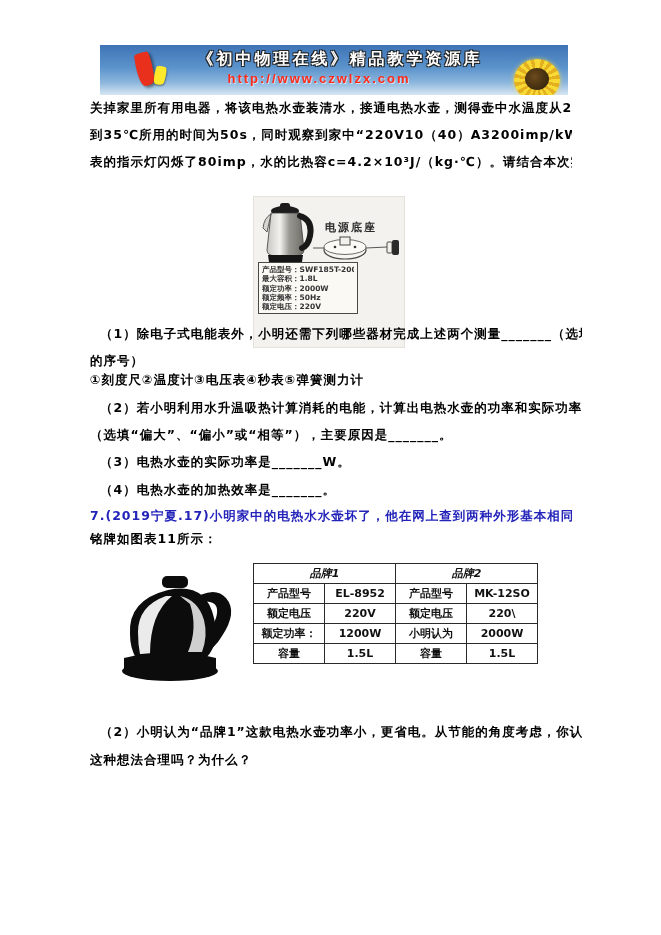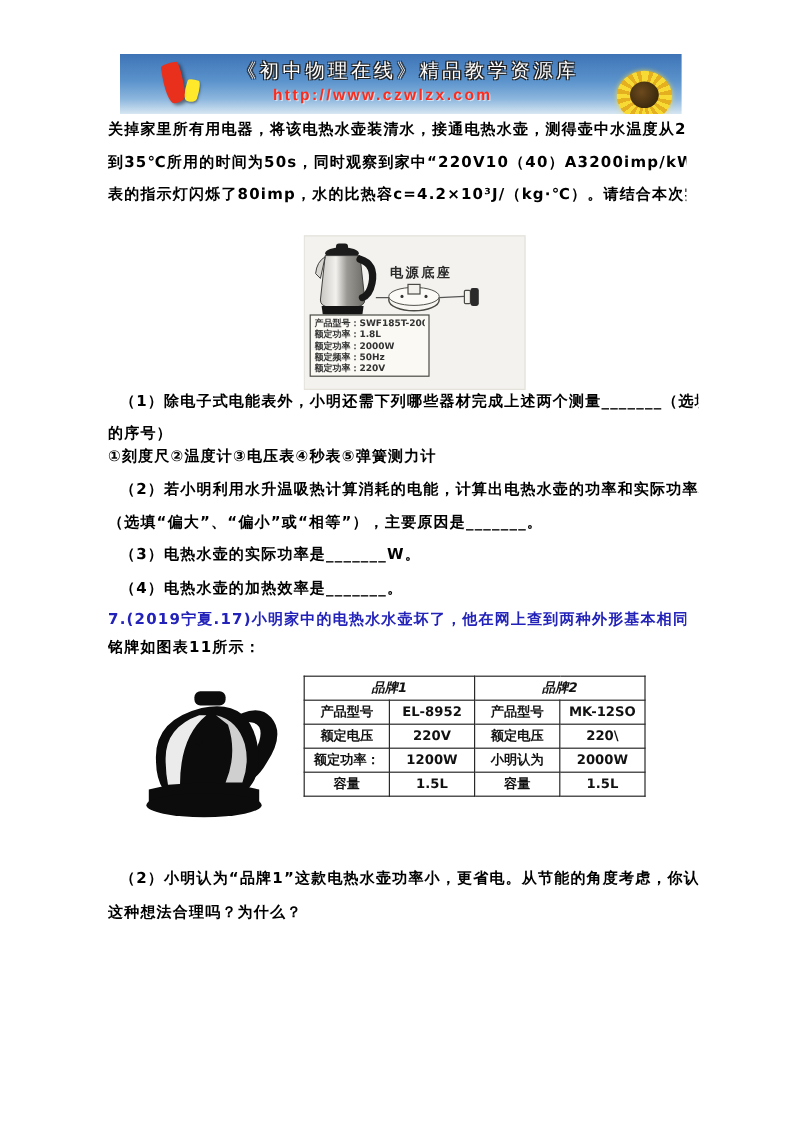--- a/index.html
+++ b/index.html
@@ -11,21 +11,21 @@
     overflow:hidden;
   }
   
   .banner{
     position:absolute;left:100px;top:45px;width:468px;height:50px;
     background:linear-gradient(180deg,#3e74b6 0%,#5b93cc 45%,#8cb6dd 75%,#d7e7f2 100%);
     overflow:hidden;
   }
   .banner-title{
     position:absolute;left:12px;right:0;top:4px;text-align:center;
-    font-size:16px;font-weight:normal;color:#ffffff;letter-spacing:3px;
+    font-size:16px;font-weight:bold;color:#ffffff;letter-spacing:3px;
     text-shadow:1px 1px 0 #222,-1px -1px 0 #222,1px -1px 0 #222,-1px 1px 0 #222;
     white-space:nowrap;
   }
   .banner-url{
     position:absolute;left:0;right:30px;top:26px;text-align:center;
     font-family:Liberation Sans, sans-serif;
     font-size:13px;font-weight:bold;color:#ff2a1a;letter-spacing:2px;
     text-shadow:1px 1px 0 rgba(255,255,255,.55);
     white-space:nowrap;
   }
@@ -53,22 +53,22 @@
   
   .line{
     position:absolute;left:90px;width:482px;
     font-size:12.5px;font-weight:bold;color:#000;
     letter-spacing:1px;white-space:nowrap;overflow:hidden;
   }
   .indent{padding-left:10px;}
   .blue{color:#2323ba;}
   
   .figure1{
-    position:absolute;left:253px;top:196px;width:152px;height:129px;
-    background:#f3f2ee;box-shadow:0 0 0 1px #e4e2db inset;padding-left:33px;
+    position:absolute;left:253px;top:196px;width:152px;height:152px;
+    background:#f3f2ee;box-shadow:0 0 0 1px #e4e2db inset;
   }
   .fig1-kettle{position:absolute;left:5px;top:6px;}
   .fig1-label{
     position:absolute;left:72px;top:24px;
     font-size:11px;font-weight:bold;color:#2a2a2a;letter-spacing:2px;white-space:nowrap;
   }
   .fig1-base{position:absolute;left:60px;top:38px;}
   .specbox{
     position:absolute;left:5px;top:66px;width:92px;
     border:1px solid #4a4a44;background:#faf9f4;
@@ -140,24 +140,24 @@
       <ellipse cx="32" cy="13" rx="21" ry="7.5" fill="#fbfaf6" stroke="#4a4a44" stroke-width="0.8"></ellipse>
       <rect x="27" y="3" width="10" height="8" fill="#f2f1ec" stroke="#4a4a44" stroke-width="1"></rect>
       <circle cx="22" cy="13" r="1.3" fill="#333"></circle>
       <circle cx="42" cy="13" r="1.3" fill="#333"></circle>
       <line x1="53" y1="14" x2="74" y2="13" stroke="#555" stroke-width="1"></line>
       <rect x="74" y="8" width="5" height="11" rx="1" fill="#f2f1ec" stroke="#4a4a44" stroke-width="1"></rect>
       <rect x="79" y="6" width="7" height="15" rx="2" fill="#2a2a2a"></rect>
     </svg>
     <div class="specbox">
       <div class="spec">产品型号：SWF185T-200</div>
-      <div class="spec">额定功率：1.8L</div>
+      <div class="spec">最大容积：1.8L</div>
       <div class="spec">额定功率：2000W</div>
       <div class="spec">额定频率：50Hz</div>
-      <div class="spec">额定功率：220V</div>
+      <div class="spec">额定电压：220V</div>
     </div>
   </div>
 
   <div class="line indent" style="top:326px">（1）除电子式电能表外，小明还需下列哪些器材完成上述两个测量_______（选填器材前面</div>
   <div class="line" style="top:353px">的序号）</div>
   <div class="line" style="top:372px">①刻度尺②温度计③电压表④秒表⑤弹簧测力计</div>
   <div class="line indent" style="top:400px">（2）若小明利用水升温吸热计算消耗的电能，计算出电热水壶的功率和实际功率相比____</div>
   <div class="line" style="top:427px">（选填“偏大”、“偏小”或“相等”），主要原因是_______。</div>
   <div class="line indent" style="top:454px">（3）电热水壶的实际功率是_______W。</div>
   <div class="line indent" style="top:482px">（4）电热水壶的加热效率是_______。</div>

